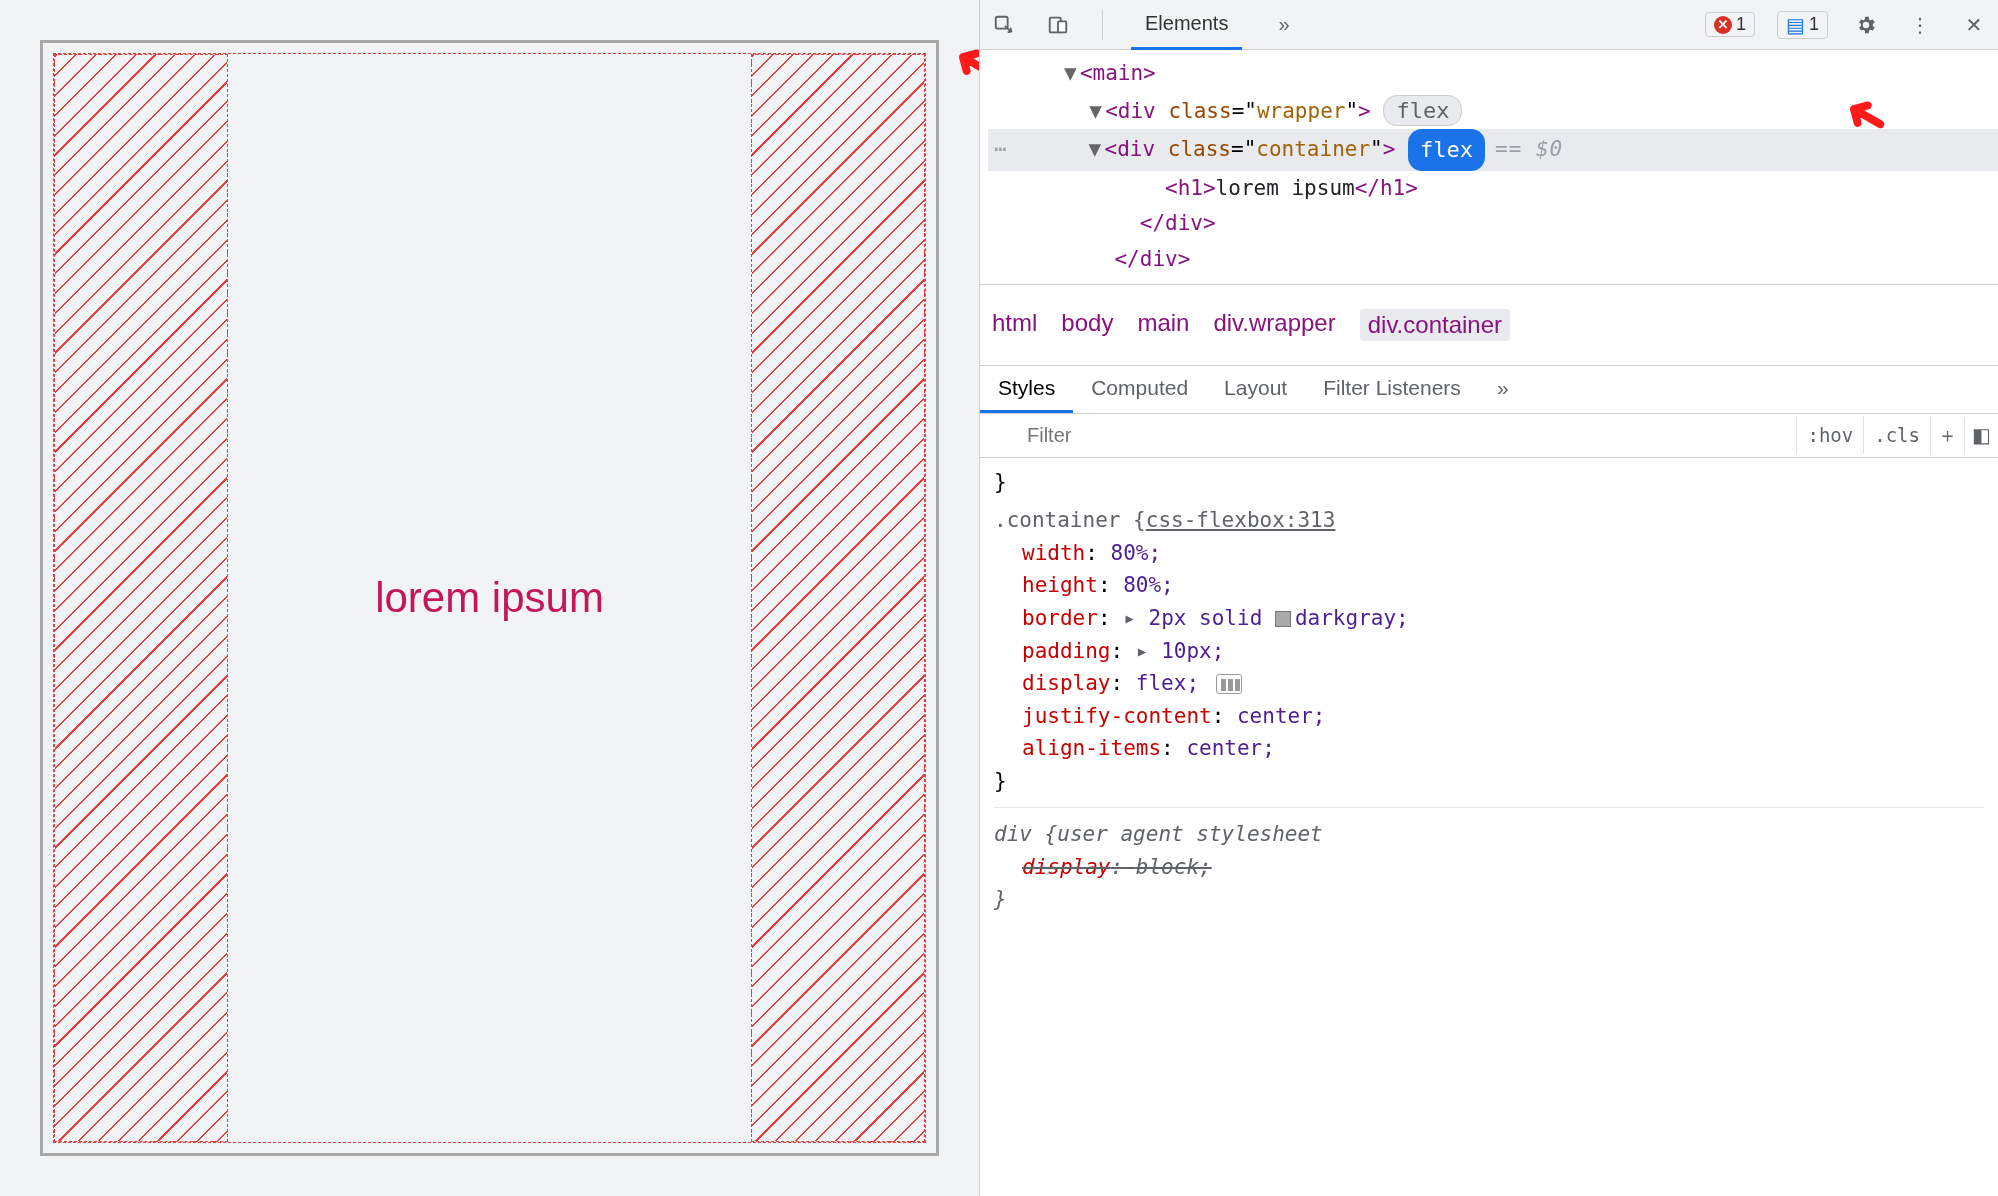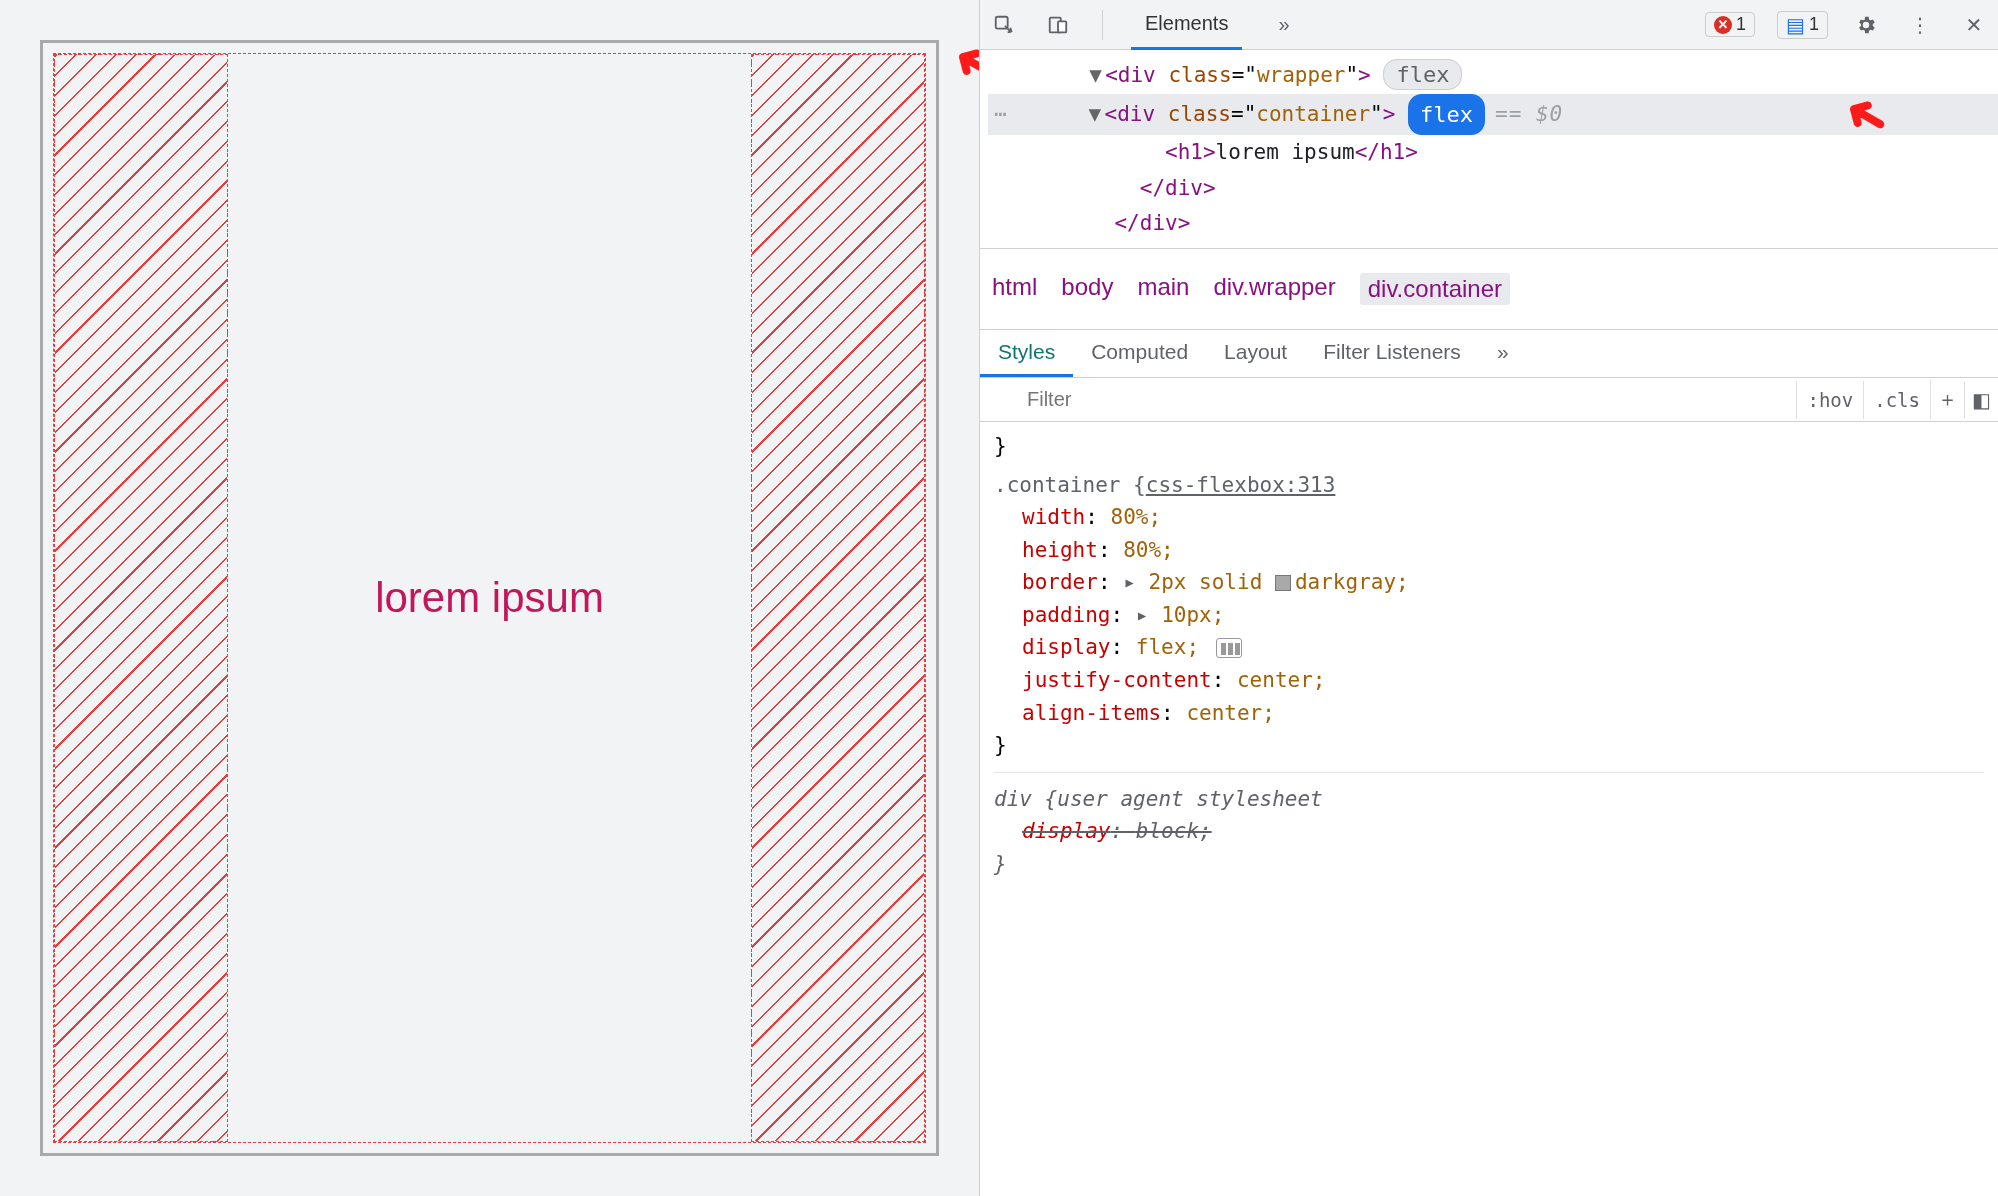--- a/index.html
+++ b/index.html
@@ -108,33 +108,33 @@
   .flex-pill.gray { background:#e8eaed; color:#5f6368; border:1px solid #cfcfcf; }
   .selected-row { background:#e8eaed; display:flex; align-items:center;}
   .selected-row .pre { color:#9aa0a6; padding:0 6px; }
   .selected-row .eqzero { color:#9aa0a6; font-style:italic; margin-left:10px; letter-spacing:1px;}
   
   .crumbs { border-top:1px solid #d0d0d0; border-bottom:1px solid #d0d0d0; padding:24px 12px; font-size:24px; color:#881280; display:flex; gap:24px;}
   .crumbs .sel { background:#e8eaed; padding:2px 8px; border-radius:3px; }
   
   .style-tabs { display:flex; border-bottom:1px solid #d0d0d0; }
   .style-tabs .stab { padding:10px 18px; color:#5f6368; font-size:21px; }
-  .style-tabs .stab.active { color:#0f766e; border-bottom:3px solid #1a73e8; }
+  .style-tabs .stab.active { color:#000000; border-bottom:3px solid #1a73e8; }
   
   .filter-row { display:flex; align-items:center; border-bottom:1px solid #d0d0d0; }
   .filter-row input { flex:1; border:none; padding:10px 12px; font-size:20px; outline:none; font-family:inherit; background:transparent;margin-left:35px;}
   .filter-row .tbtn { padding:8px 10px; color:#5f6368; font-family:Menlo,monospace; font-size:19px; border-left:1px solid #e0e0e0;}
   .filter-row .iconcell { width:34px; text-align:center; color:#5f6368; border-left:1px solid #e0e0e0; padding:6px 0;}
   
   .css-pane { font-family:Menlo, Consolas, monospace; font-size:21px; padding:8px 14px 12px 14px; overflow:auto; line-height:1.55;}
   .rule-head { display:flex; justify-content:flex-start; }
   .rule-head .src { color:#5f6368; text-decoration:underline; font-style:normal; }
   .sel-name { color:#5f6368; }
   .prop { color:#c80000; }
-  .val  { color:#a16207; }
+  .val  { color:#4c1d95; }
   .swatch { display:inline-block; width:16px; height:16px; background:#a9a9a9; border:1px solid #777; vertical-align:middle; margin-right:4px;}
   .expand-tri { color:#5f6368; }
   .flex-icon-inline {
     display:inline-flex; width:26px; height:20px; border:1px solid #999; border-radius:3px; vertical-align:middle; margin-left:4px;
     background:
       linear-gradient(#999,#999) 4px 4px/5px 12px no-repeat,
       linear-gradient(#999,#999) 11px 4px/5px 12px no-repeat,
       linear-gradient(#999,#999) 18px 4px/5px 12px no-repeat;
   }
   .ua { color:#5f6368; font-style:italic; }
@@ -188,20 +188,21 @@
     <div class="icon-btn">
       <svg width="22" height="22" viewBox="0 0 24 24" fill="#5f6368">
           <path d="M19.4 13a7.5 7.5 0 000-2l2.1-1.6-2-3.5-2.5 1a7.5 7.5 0 00-1.7-1L15 3h-4l-.3 2.9a7.5 7.5 0 00-1.7 1l-2.5-1-2 3.5L6.6 11a7.5 7.5 0 000 2l-2.1 1.6 2 3.5 2.5-1a7.5 7.5 0 001.7 1L11 21h4l.3-2.9a7.5 7.5 0 001.7-1l2.5 1 2-3.5zM12 15.5A3.5 3.5 0 1115.5 12 3.5 3.5 0 0112 15.5z"></path>
         </svg>
     </div>
     <div class="icon-btn">⋮</div>
     <div class="icon-btn">✕</div>
   </div>
 
   <div class="dom-tree">
+    <div class="row">      <span class="toggle">▼</span><span class="tag">&lt;main&gt;</span></div>
     <div class="row">        <span class="toggle">▼</span><span class="tag">&lt;div</span> <span class="attr-name">class</span>="<span class="attr-val">wrapper</span>"<span class="tag">&gt;</span> <span class="flex-pill gray">flex</span></div>
     <div class="selected-row">
       <span class="pre">⋯</span>
       <span class="row">      <span class="toggle">▼</span><span class="tag">&lt;div</span> <span class="attr-name">class</span>="<span class="attr-val">container</span>"<span class="tag">&gt;</span> </span>
       <span class="flex-pill">flex</span>
       <span class="eqzero">== $0</span>
     </div>
     <div class="row">              <span class="tag">&lt;h1&gt;</span><span class="text-node">lorem ipsum</span><span class="tag">&lt;/h1&gt;</span></div>
     <div class="row">            <span class="tag">&lt;/div&gt;</span></div>
     <div class="row">          <span class="tag">&lt;/div&gt;</span></div>

